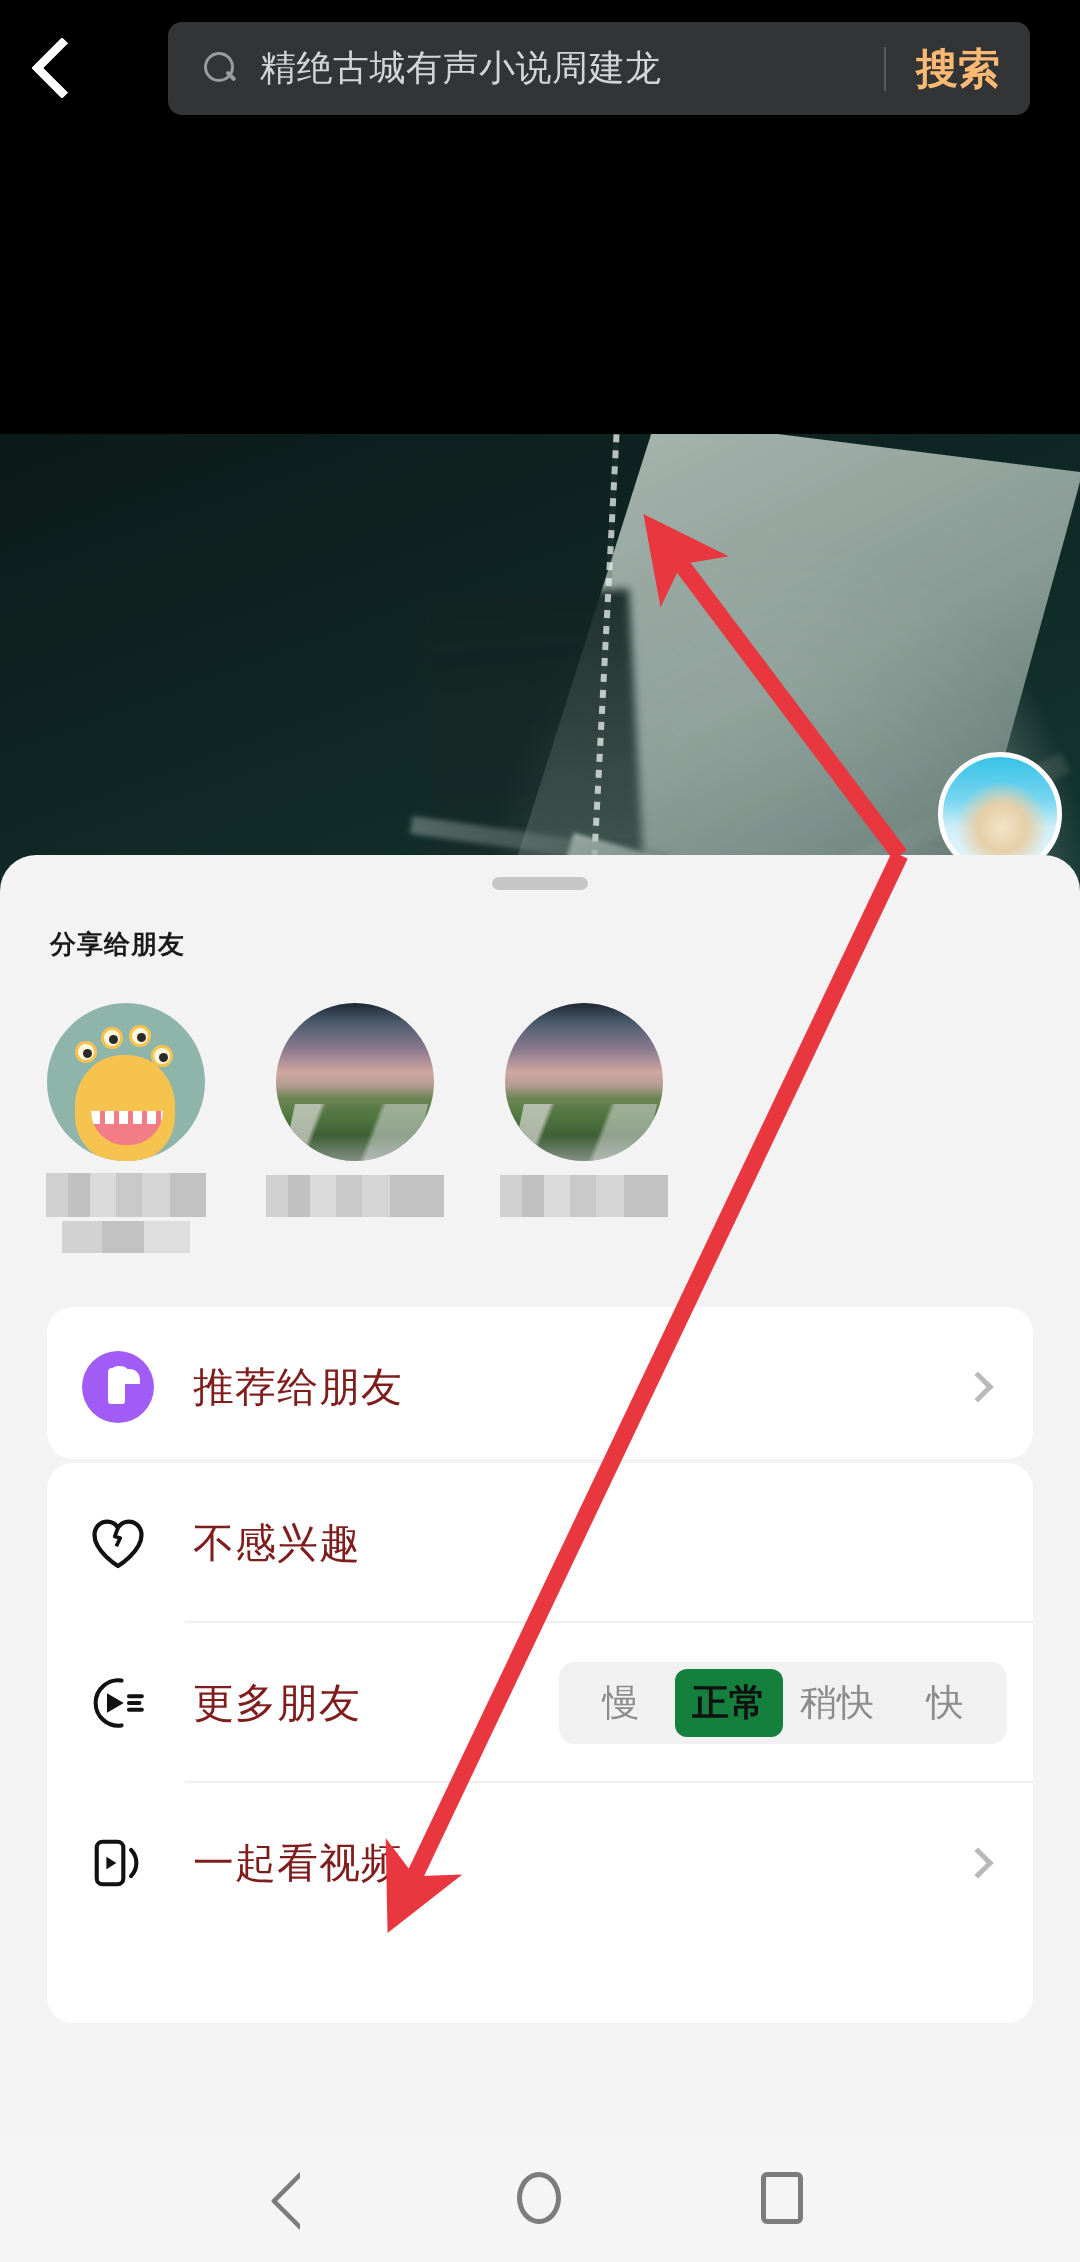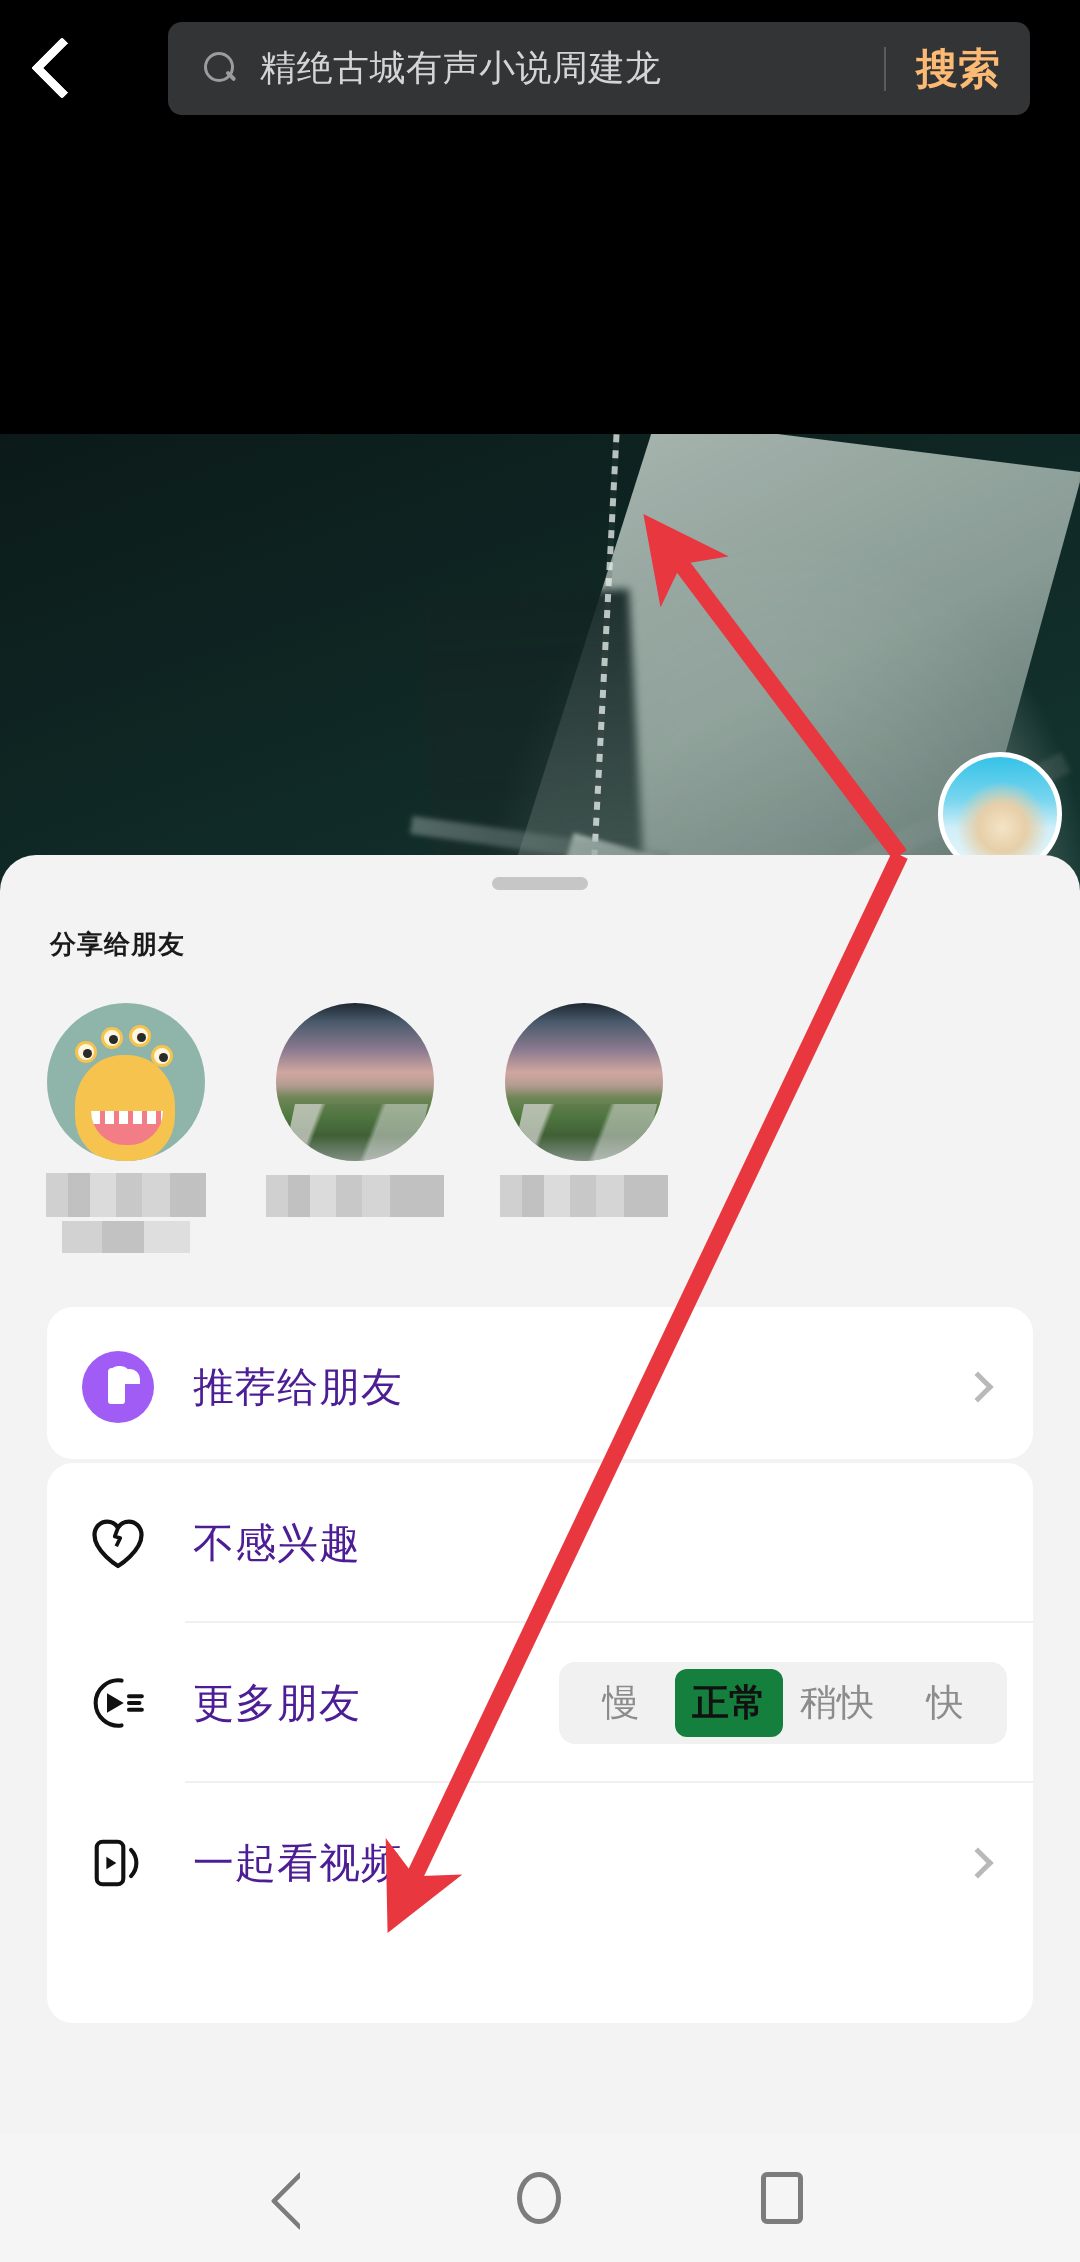--- a/index.html
+++ b/index.html
@@ -296,21 +296,21 @@
     content: ""; position: absolute; left: 138px; right: 0; bottom: 0;
     height: 2px; background: #f0f0f0;
   }
   .row-icon {
     width: 74px; height: 74px;
     display: flex; align-items: center; justify-content: center;
     flex: 0 0 auto;
   }
   .row-label {
     margin-left: 38px;
-    font-size: 41px; color: #4c1d95;
+    font-size: 41px; color: #7f1d1d;
     letter-spacing: 1px;
     flex: 0 0 auto;
   }
   .chev {
     position: absolute; right: 44px; top: 50%;
     width: 22px; height: 22px;
     border-right: 5px solid #b9b9b9; border-top: 5px solid #b9b9b9;
     transform: translateY(-50%) rotate(45deg);
   }
   .thumb-badge {

